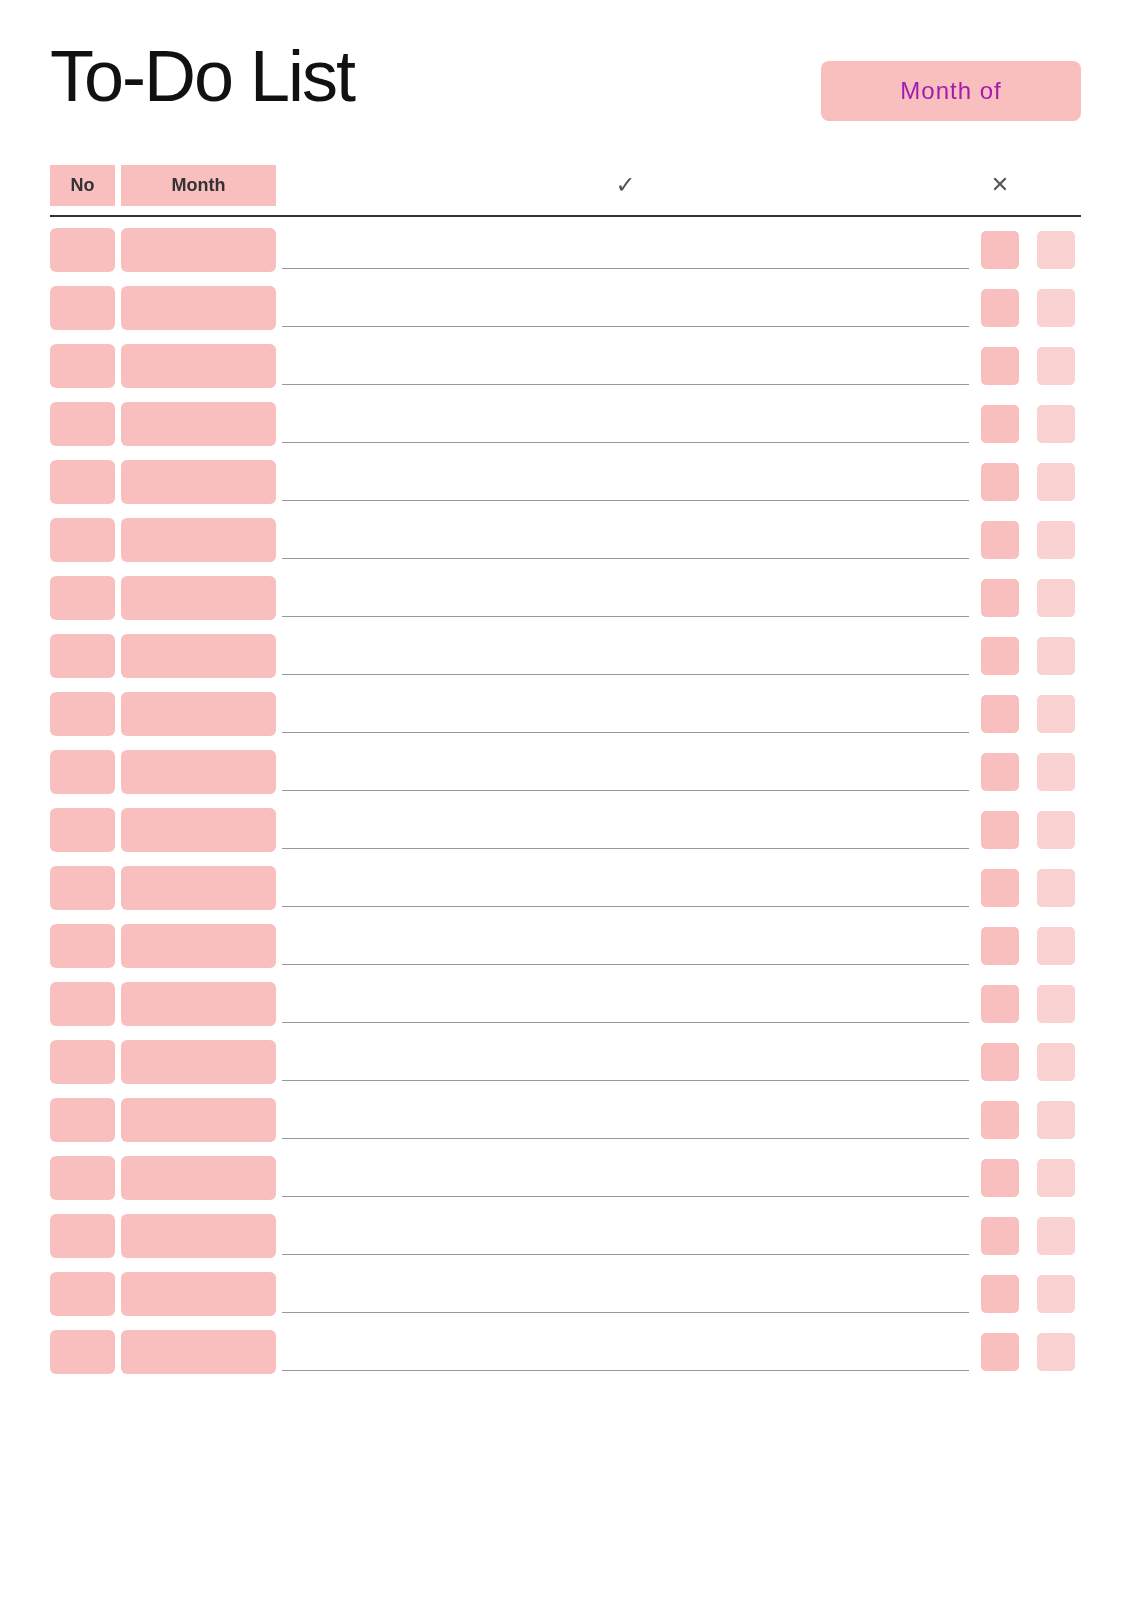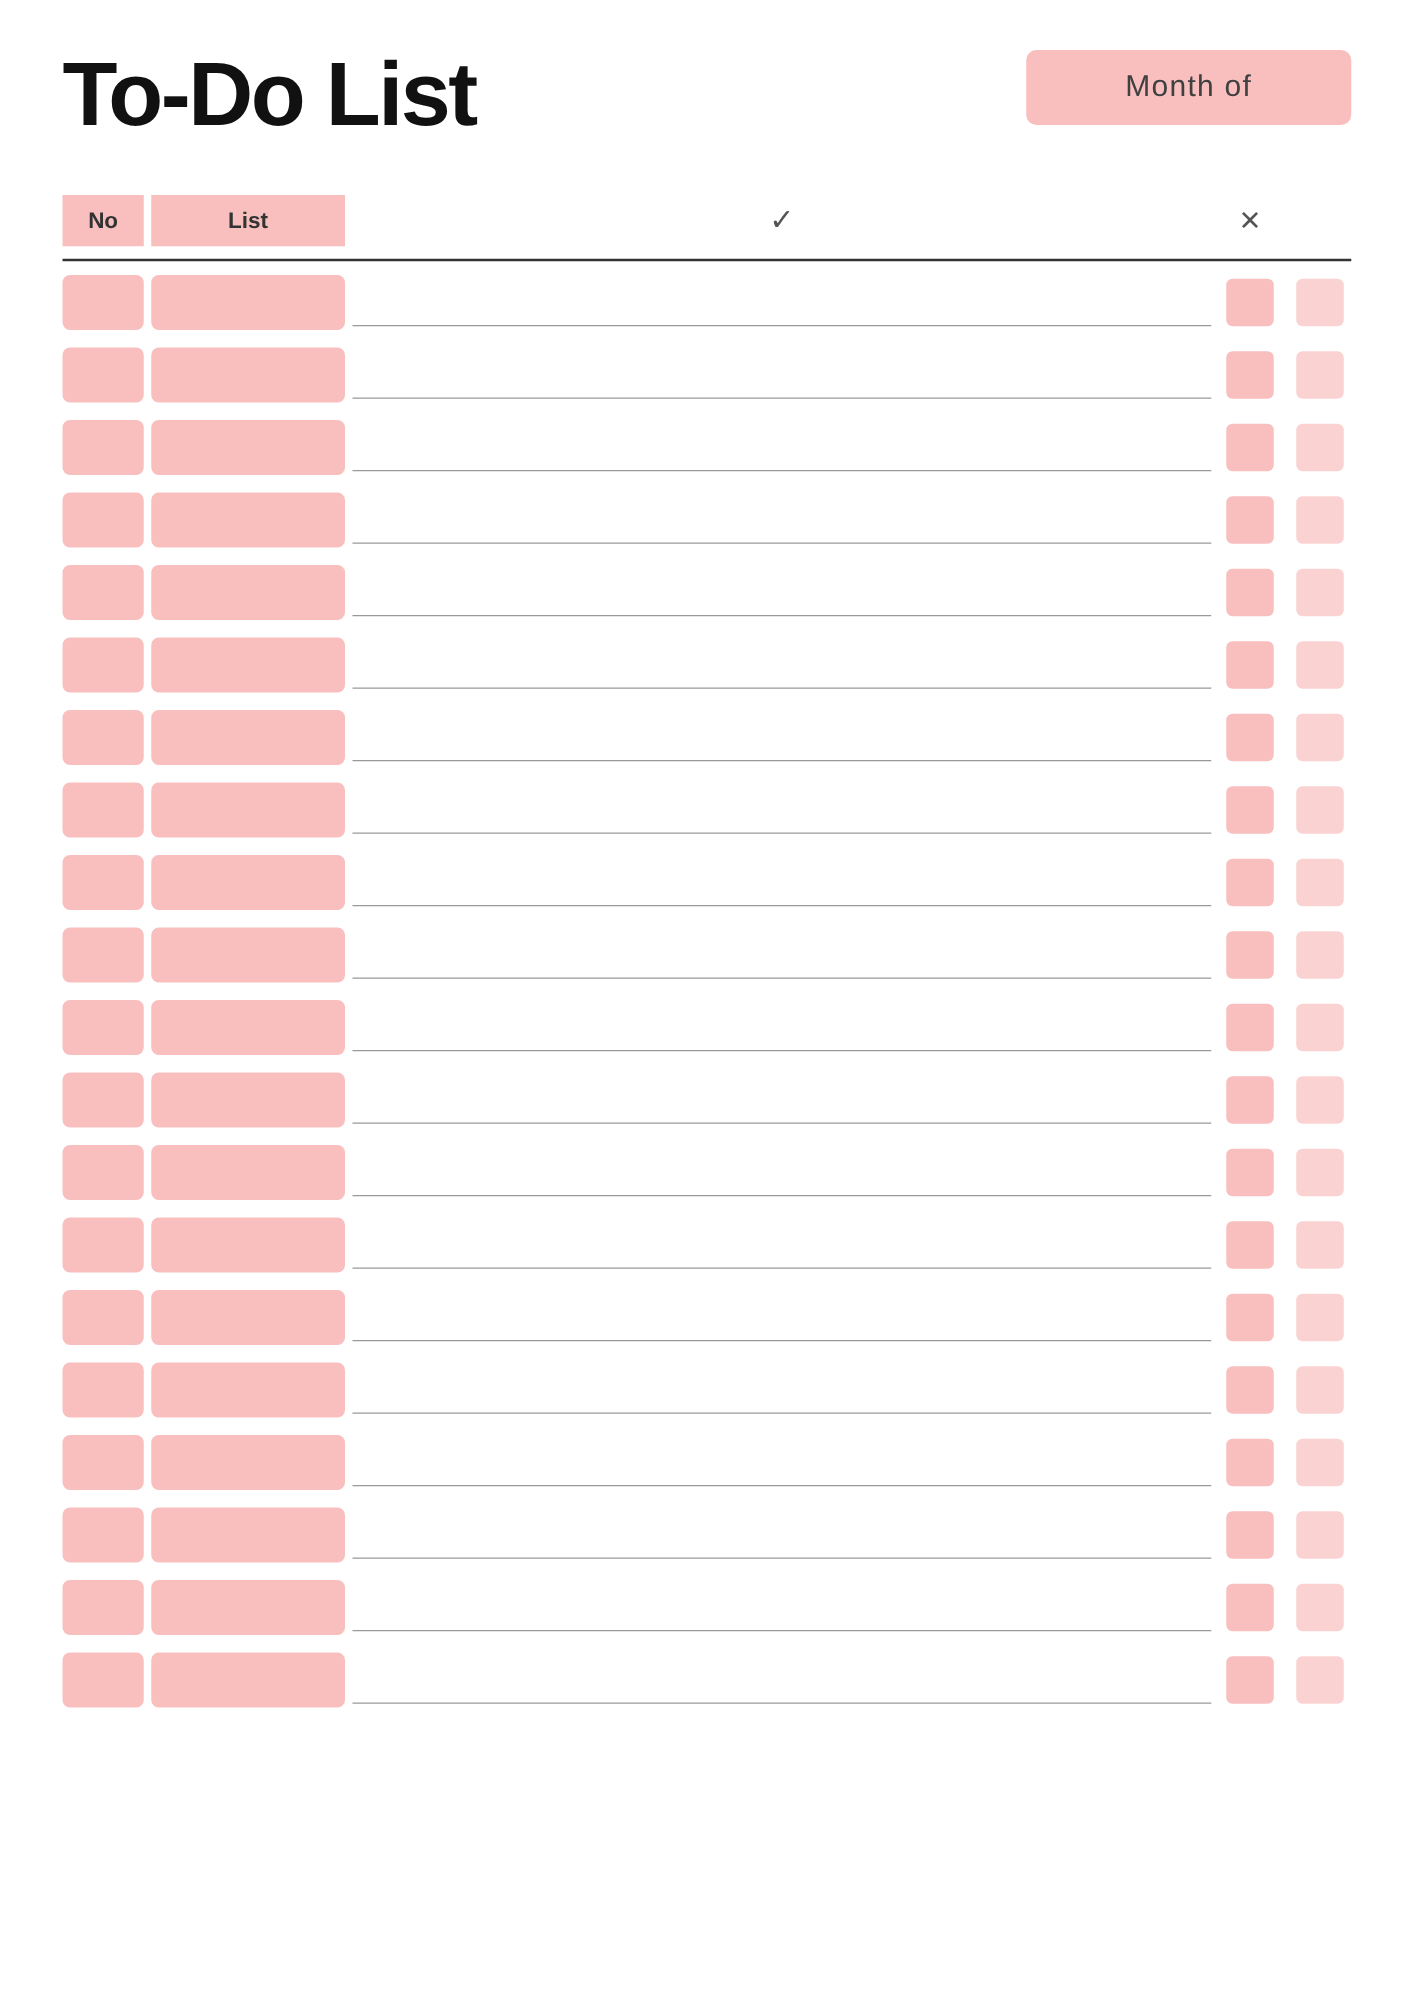--- a/index.html
+++ b/index.html
@@ -14,37 +14,37 @@
 
     .header {
       display: flex;
       align-items: flex-start;
       justify-content: space-between;
       margin-bottom: 40px;
     }
 
     .title {
       font-size: 72px;
-      font-weight: 700;
+      font-weight: 400;
       font-family: 'Arial Black', sans-serif;
       letter-spacing: -2px;
       color: #111;
       line-height: 1;
     }
 
     .month-box {
       background: #f9bfbf;
       border-radius: 8px;
       padding: 16px 40px;
       min-width: 260px;
       text-align: center;
       font-size: 24px;
-      color: #404040;
+      color: #a21caf;
       letter-spacing: 1px;
-      margin-top: 0;
+      margin-top: 21px;
     }
 
     .table-wrapper {
       width: 100%;
     }
 
     .col-headers {
       display: grid;
       grid-template-columns: 65px 155px 1fr 50px 50px;
       gap: 6px;
@@ -129,21 +129,21 @@
 <div class="header">
   <div class="title">To-Do List</div>
   <div class="month-box">
     <span>Month of</span>
   </div>
 </div>
 
 <div class="table-wrapper">
   <div class="col-headers">
     <div class="col-header">No</div>
-    <div class="col-header">List</div>
+    <div class="col-header">Month</div>
     <div class="col-header check-icon" style="background:transparent;font-size:24px;font-weight:normal;color:#555;">✓</div>
     <div class="col-header cross-icon" style="background:transparent;font-size:22px;font-weight:normal;color:#555;">✕</div>
   </div>
 
   <hr class="divider-line">
 
   <div class="rows-container" id="rows-container">
   <div class="todo-row">
         <div class="cell-pink"></div>
         <div class="cell-pink"></div>

